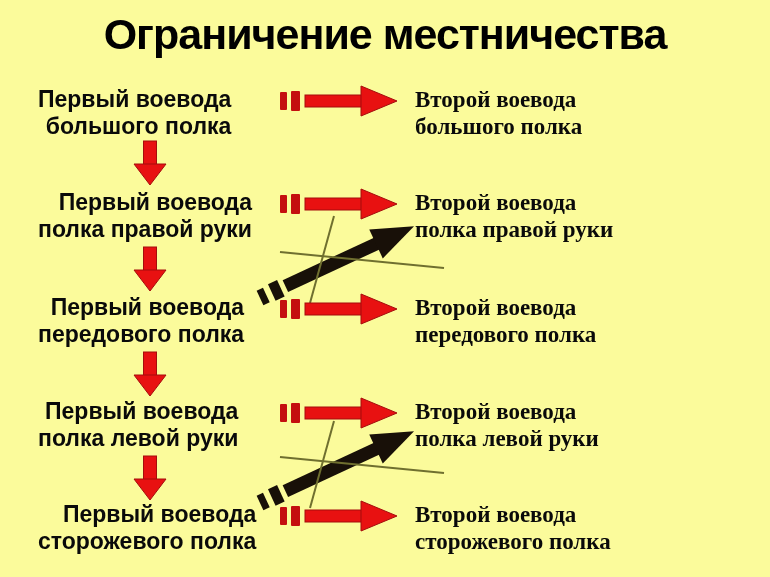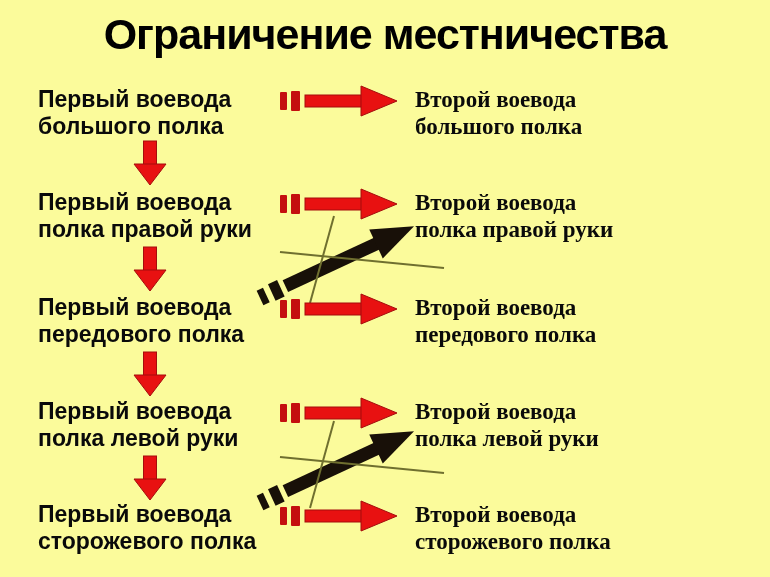--- a/index.html
+++ b/index.html
@@ -24,21 +24,21 @@
     color: #000000;
   }
   .cell {
     position: absolute;
     font-size: 23px;
     font-weight: bold;
     color: #0A0A0A;
     line-height: 27px;
     white-space: nowrap;
   }
-  .cell.left  { left: 38px;  }
+  .cell.left  { left: 38px; text-align: right;  }
   .cell.right { left: 415px; font-family: Liberation Serif, serif; }
   .harrow { position: absolute; left: 279px; width: 120px; height: 36px; }
   .varrow { position: absolute; left: 133px; width: 34px;  height: 46px; }
   .darrow { position: absolute; left: 250px; width: 200px; height: 106px; }
 </style>
 </head>
 <body>
 
 <div class="slide">
 

